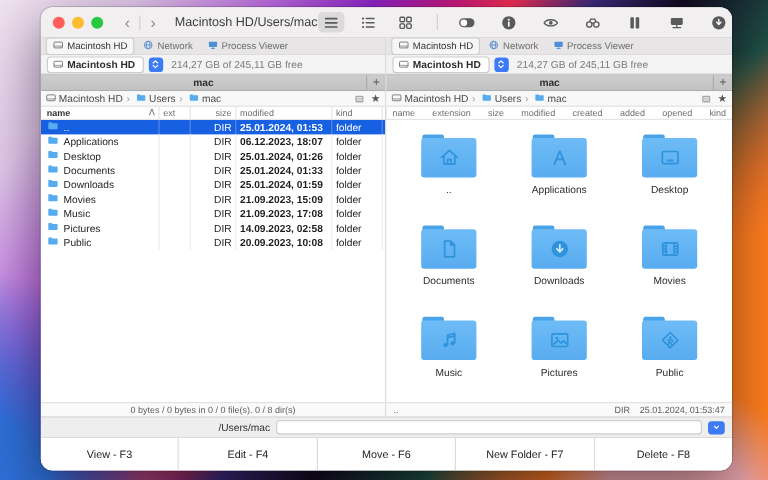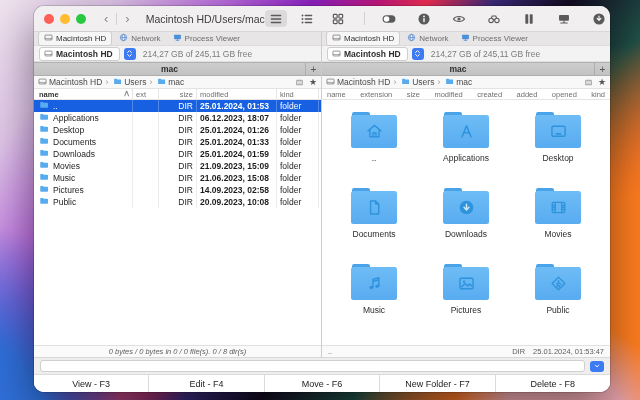--- a/index.html
+++ b/index.html
@@ -84,30 +84,30 @@
   
   .icongrid { flex:1; overflow:hidden; background:#fff; display:grid; grid-template-columns:repeat(3,1fr); grid-auto-rows:76px; padding:8px 6px 0; }
   .gitem { display:flex; flex-direction:column; align-items:center; justify-content:flex-start; padding-top:4px; }
   .folder { position:relative; width:46px; height:36px; }
   .folder .tabpart { position:absolute; left:1px; top:0; width:18px; height:7px; background:#4aa3e9; border-radius:2px 2px 0 0; }
   .folder .bodypart { position:absolute; left:0; top:3px; width:46px; height:33px; background:linear-gradient(#6ebcf6,#58acf0); border-radius:2.5px; display:flex; align-items:center; justify-content:center; }
   .folder .bodypart svg { width:21px; height:21px; }
   .glabel { font-size:8.5px; color:#2c2c2c; margin-top:5px; }
   
   .statusrow { height:12px; border-top:1px solid #e2e0e0; background:#fafafa; display:flex; align-items:center; font-size:7.5px; color:#5d5d5d; padding:0 6px; flex:0 0 auto; }
-  .statusrow.centered { justify-content:center;font-style:italic; }
+  .statusrow.centered { justify-content:center; }
   .statusrow .sright { margin-left:auto; display:flex; gap:8px; }
   
   .cmdrow { height:17px; background:#efeeee; border-top:1px solid #d9d7d7; display:flex; align-items:center; padding:0 6px; gap:5px; flex:0 0 auto; }
   .cmdpath { width:185px; text-align:right; font-size:8.5px; color:#2e2e2e; white-space:nowrap; }
   .cmdinput { flex:1; height:12px; background:#fff; border:1px solid #d0cece; border-radius:3px; font-size:8.5px; padding:0 4px; font-family:"Liberation Sans",sans-serif; }
   .cmdbtn { width:14px; height:11px; background:#3d7bf5; border-radius:3px; display:flex; align-items:center; justify-content:center; }
   .cmdbtn svg { width:8px; height:8px; }
   
-  .fkeys { height:18px; background:#fbfbfb; border-top:1px solid #dcdada; display:flex; flex:0 0 auto; }
+  .fkeys { height:28px; background:#fbfbfb; border-top:1px solid #dcdada; display:flex; flex:0 0 auto; }
   .fkey { flex:1; display:flex; align-items:center; justify-content:center; font-size:9px; color:#222; border-right:1px solid #dcdada; background:#fff; }
   .fkey:last-child { border-right:none; }
 </style>
 </head>
 <body>
 
 <div class="window">
 
   <div class="titlebar">
     <div class="lights">
@@ -386,21 +386,21 @@
 
           <div class="frow">
             <span class="fc c-name">
               <span><svg viewBox="0 0 24 24" style="width: 10px; height: 10px;">
                   <path d="M3 6.2c0-.9.7-1.6 1.6-1.6h4.9l1.9 2h8.6c.9 0 1.6.7 1.6 1.6v8.8c0 .9-.7 1.6-1.6 1.6H4.6c-.9 0-1.6-.7-1.6-1.6z" fill="#57ABEF"></path>
                 </svg></span>
               <span>Music</span>
             </span>
             <span class="fc c-ext"></span>
             <span class="fc c-size">DIR</span>
-            <span class="fc c-modified">21.06.2023, 15:08</span>
+            <span class="fc c-modified">21.09.2023, 17:08</span>
             <span class="fc c-kind">folder</span>
           </div>
 
           <div class="frow">
             <span class="fc c-name">
               <span><svg viewBox="0 0 24 24" style="width: 10px; height: 10px;">
                   <path d="M3 6.2c0-.9.7-1.6 1.6-1.6h4.9l1.9 2h8.6c.9 0 1.6.7 1.6 1.6v8.8c0 .9-.7 1.6-1.6 1.6H4.6c-.9 0-1.6-.7-1.6-1.6z" fill="#57ABEF"></path>
                 </svg></span>
               <span>Pictures</span>
             </span>
@@ -676,20 +676,21 @@
         <span>..</span>
         <span class="sright">
           <span>DIR</span>
           <span>25.01.2024, 01:53:47</span>
         </span>
       </div>
     </div>
   </div>
 
   <div class="cmdrow">
+    <span class="cmdpath">/Users/mac</span>
     <input class="cmdinput" value="" style="">
     <span class="cmdbtn">
       <svg viewBox="0 0 14 14">
           <path d="M4 5.5 7 8.7 10 5.5" stroke="#fff" stroke-width="1.6" fill="none" stroke-linecap="round" stroke-linejoin="round"></path>
         </svg>
     </span>
   </div>
 
   <div class="fkeys">
 

